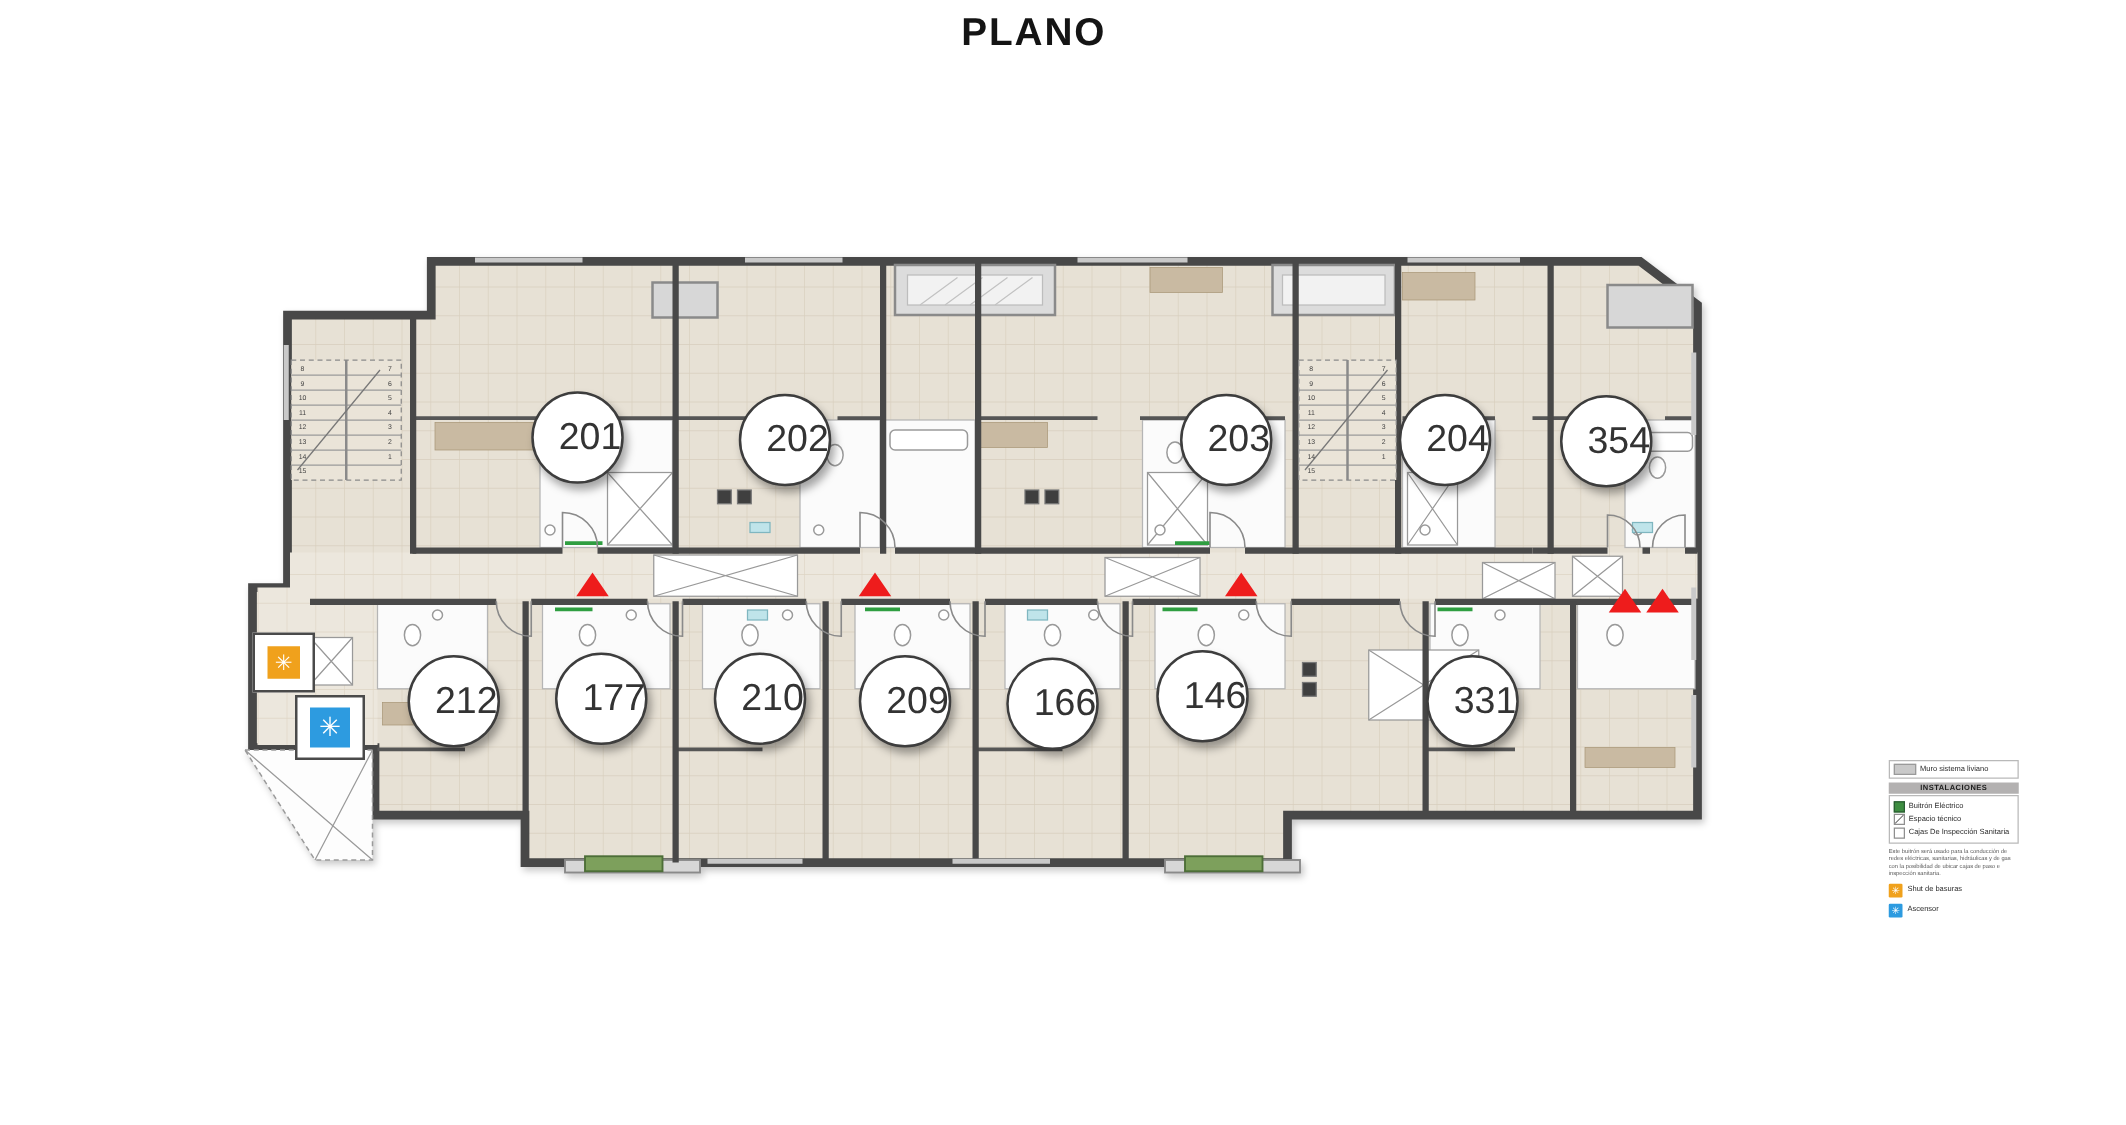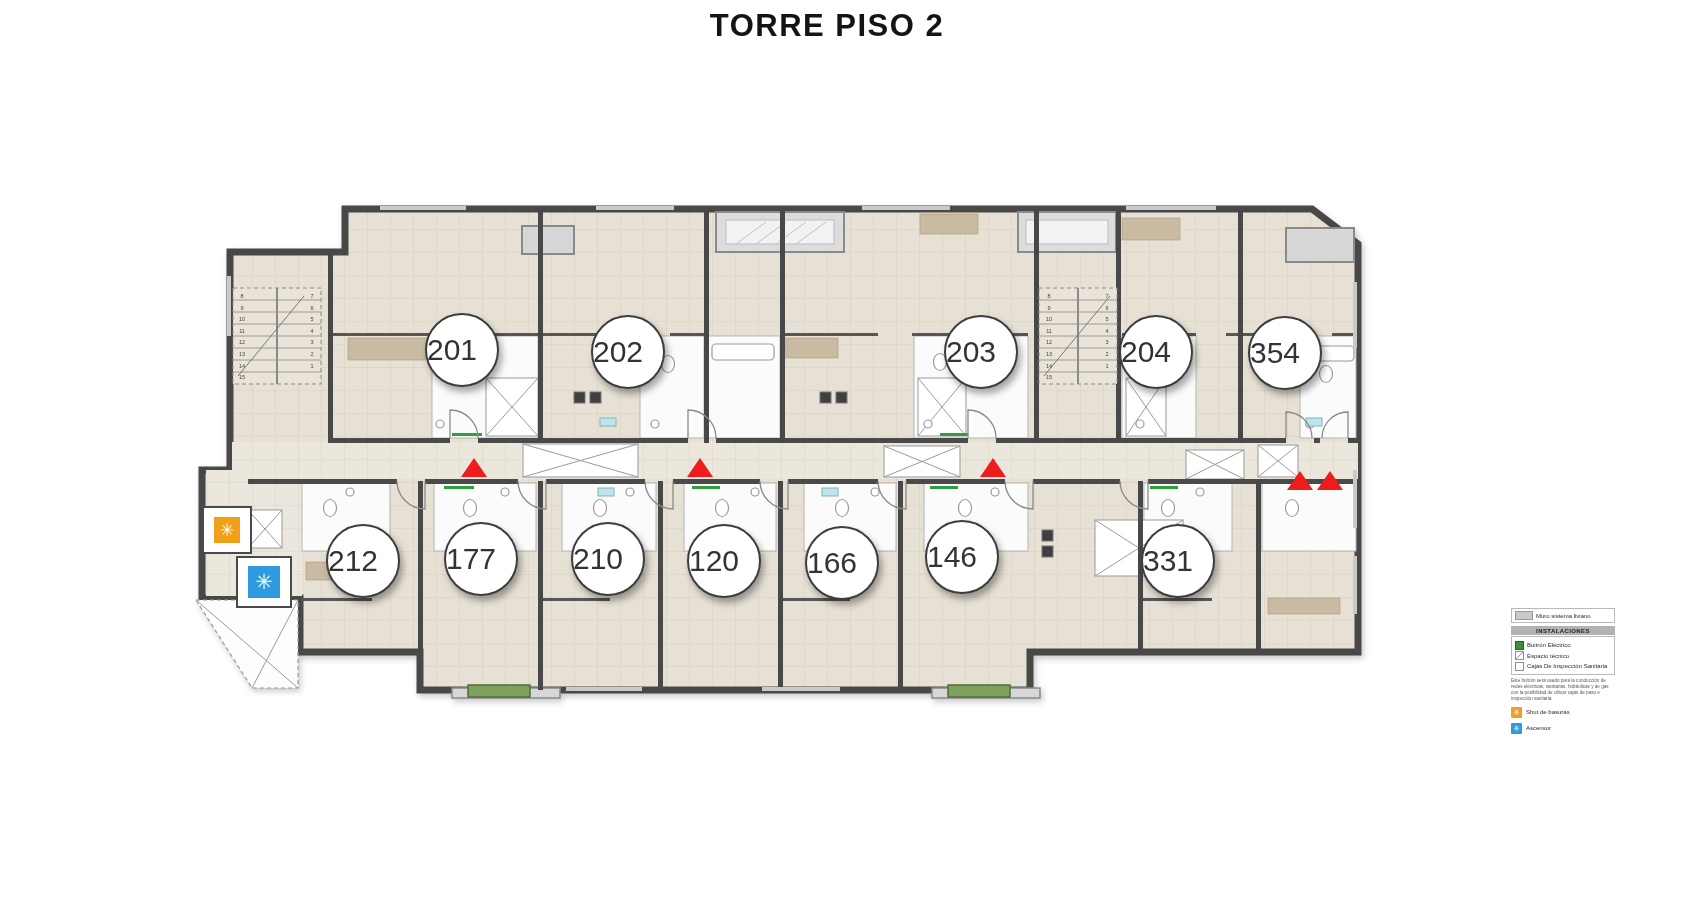--- a/index.html
+++ b/index.html
@@ -3,21 +3,21 @@
 <meta charset="utf-8">
 <style>
   html,body{margin:0;padding:0;background:#ffffff;width:1701px;height:900px;overflow:hidden;
             font-family:"Liberation Sans",sans-serif;}
   #stage{position:relative;width:1701px;height:900px;}
   .title{position:absolute;left:577px;top:6px;width:500px;text-align:center;
          font-size:31px;line-height:39px;letter-spacing:1.5px;color:#141414;font-weight:600;}
   svg.plan{position:absolute;left:0;top:0;filter:drop-shadow(2px 3px 3px rgba(0,0,0,.22));}
   .badge{position:absolute;width:70px;height:70px;border-radius:50%;background:#fff;
          border:2px solid #3d3d3d;box-shadow:3px 5px 7px rgba(0,0,0,.35);
-         display:flex;align-items:center;justify-content:flex-start;
+         display:flex;align-items:center;justify-content:flex-end;
          font-size:30px;color:#333;z-index:6;}
   .tri{position:absolute;width:0;height:0;border-left:13px solid transparent;
        border-right:13px solid transparent;border-bottom:19px solid #ee1c1c;z-index:5;}
   .shaft{position:absolute;background:#fff;border:2px solid #4a4a4a;
          display:flex;align-items:center;justify-content:center;z-index:4;}
   .shaft .core{display:flex;align-items:center;justify-content:center;color:#fff;}
   .core.orange{width:26px;height:26px;background:#f0a11c;font-size:17px;}
   .core.blue{width:32px;height:32px;background:#2d9be0;font-size:21px;}
   .stairnums{position:absolute;width:16px;text-align:center;font-size:5.5px;line-height:11.6px;
              color:#444;white-space:pre-line;z-index:4;}
@@ -39,21 +39,21 @@
           color:#fff;font-size:8px;flex:0 0 auto;}
   .lg-ico.orange{background:#f0a11c;}
   .lg-ico.blue{background:#2d9be0;}
 </style>
 </head>
 <body>
 
 <div id="stage">
 
   <div class="title">
-    <div>TORRE PISO 2</div>
+    <div>PLANO</div>
   </div>
 
   <svg class="plan" width="1701" height="900" viewBox="0 0 1701 900">
     <defs>
       <pattern id="tileA" width="23" height="23" patternUnits="userSpaceOnUse">
         <rect width="23" height="23" fill="#e7e1d5"></rect>
         <path d="M23 0V23M0 23H23" stroke="#d8cebd" stroke-width="1"></path>
       </pattern>
       <pattern id="tileB" width="23" height="23" patternUnits="userSpaceOnUse">
         <rect width="23" height="23" fill="#ece7dd"></rect>
@@ -303,21 +303,21 @@
   <div class="badge" style="left:1141px;top:524px">
       <span>331</span>
     </div>
   <div class="badge" style="left:925px;top:520px">
       <span>146</span>
     </div>
   <div class="badge" style="left:805px;top:526px">
       <span>166</span>
     </div>
   <div class="badge" style="left:687px;top:524px">
-      <span>120</span>
+      <span>209</span>
     </div>
   <div class="badge" style="left:571px;top:522px">
       <span>210</span>
     </div>
   <div class="badge" style="left:444px;top:522px">
       <span>177</span>
     </div>
   <div class="badge" style="left:326px;top:524px">
       <span>212</span>
     </div>

